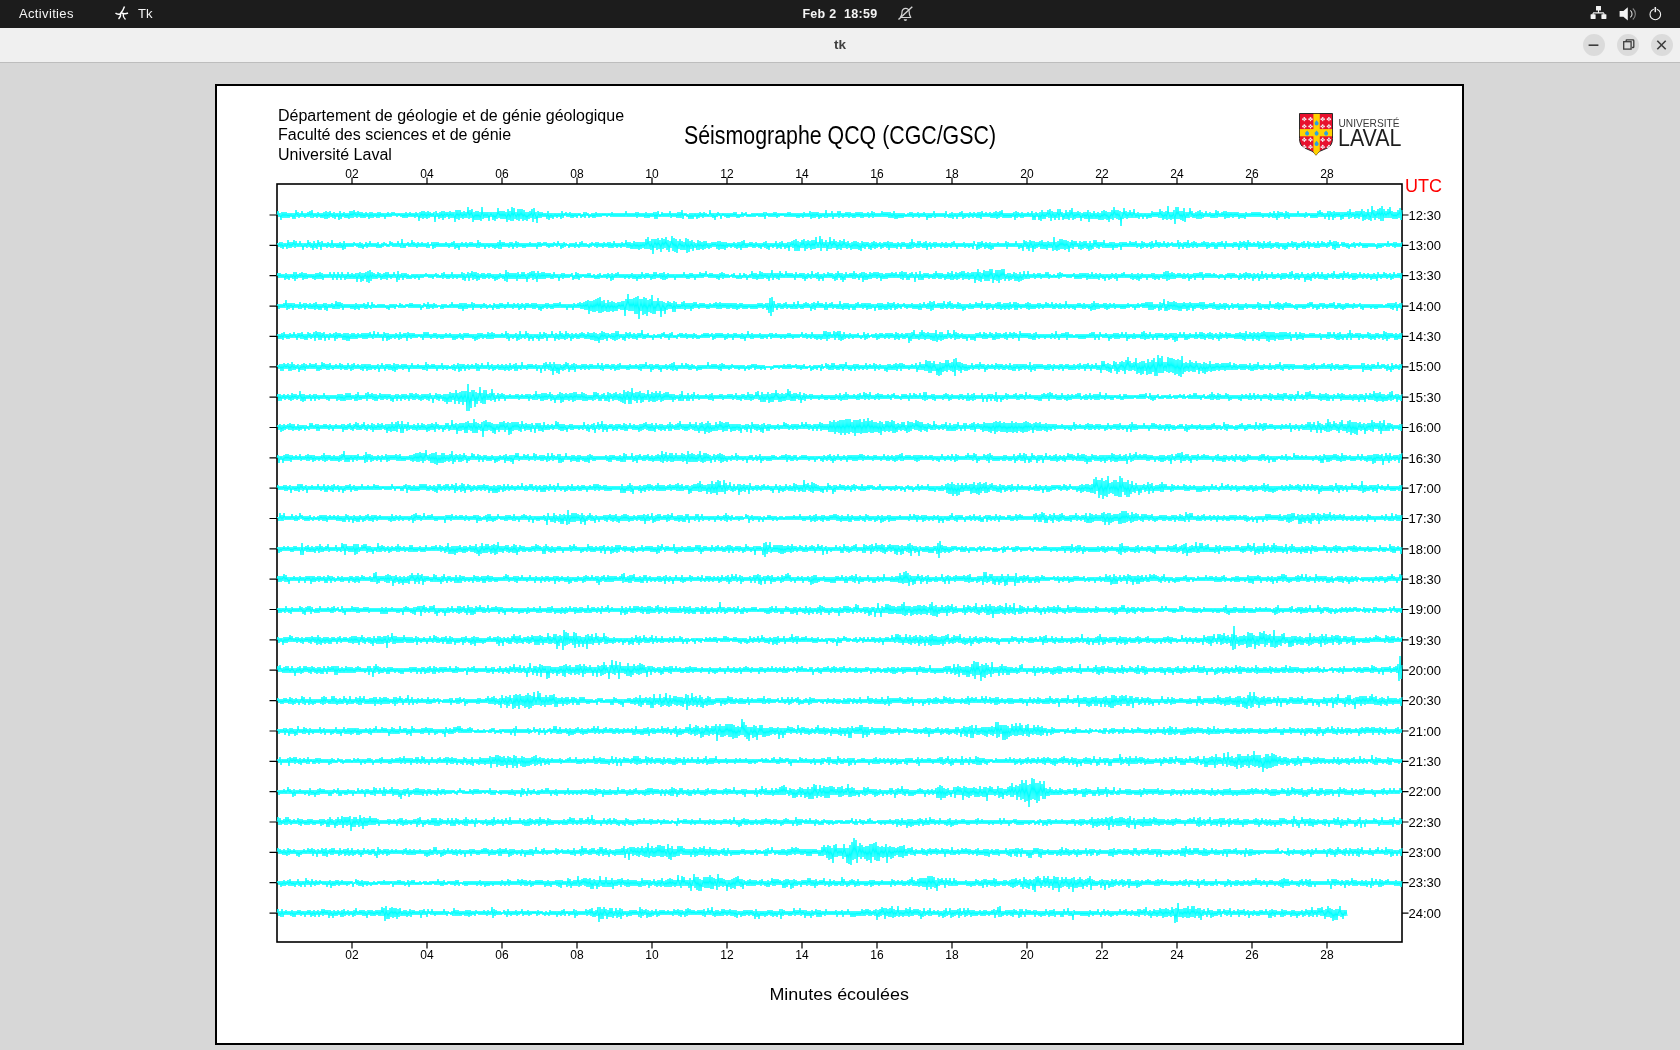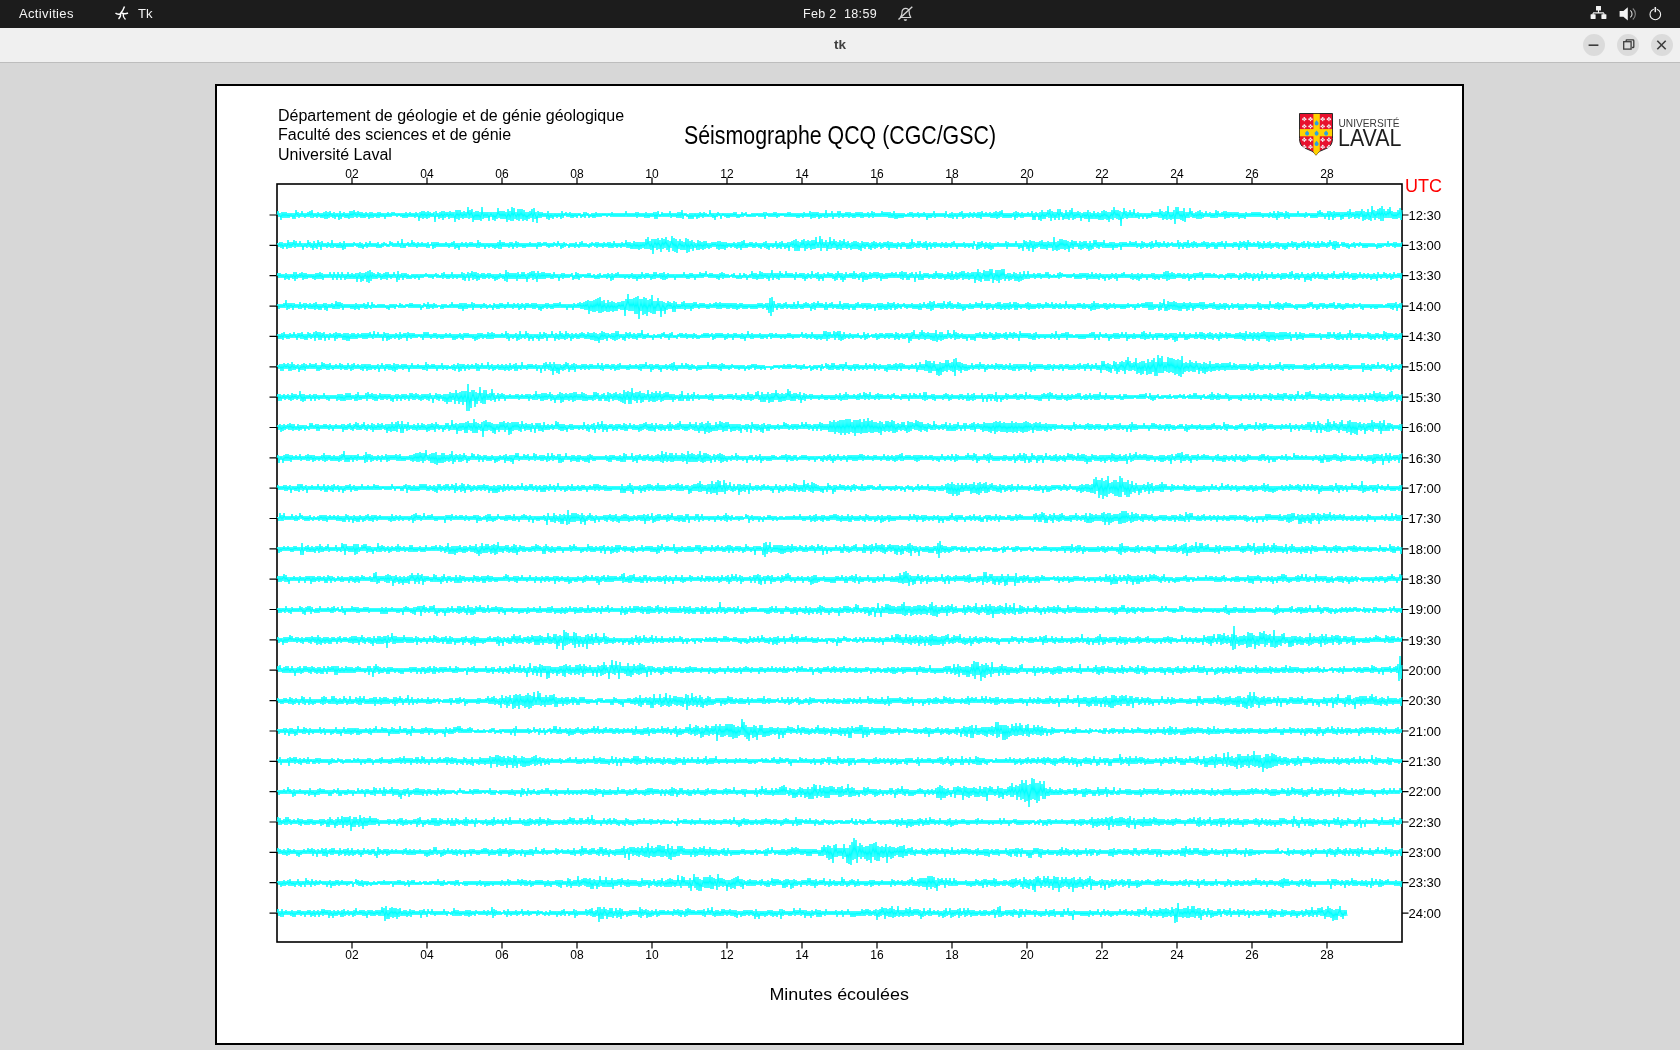--- a/index.html
+++ b/index.html
@@ -1,17 +1,17 @@
 <!DOCTYPE html>
 <html><head><meta charset="utf-8"><title>tk</title><style>
 html,body{margin:0;padding:0;width:1680px;height:1050px;overflow:hidden;background:#d7d7d7;font-family:"Liberation Sans",sans-serif;}
 #topbar{position:absolute;left:0;top:0;width:1680px;height:40px;background:#1c1c1c;color:#f4f4f4;}
 #topbar .act{position:absolute;left:19px;top:0;line-height:28px;font-size:13px;letter-spacing:.35px;}
 #topbar .tk{position:absolute;left:138px;top:0;line-height:28px;font-size:13px;}
-#topbar .clock{position:absolute;left:770px;width:140px;top:0;line-height:28px;font-size:12.5px;font-weight:normal;text-align:center;letter-spacing:.3px;}
+#topbar .clock{position:absolute;left:770px;width:140px;top:0;line-height:28px;font-size:12.5px;font-weight:bold;text-align:center;letter-spacing:.3px;}
 #titlebar{position:absolute;left:0;top:28px;width:1680px;height:35px;box-sizing:border-box;background:#f0f0f0;border-bottom:1px solid #bdbdbd;}
 #titlebar .t{position:absolute;left:0;width:1680px;top:0;line-height:34px;text-align:center;font-size:13.5px;font-weight:bold;color:#3f3f3f;}
 .wbtn{position:absolute;top:34px;width:22px;height:22px;border-radius:50%;background:#dbdbdb;}
 #page{position:absolute;left:215px;top:84px;width:1245px;height:957px;background:#fff;border:2px solid #000;}
 svg{position:absolute;left:0;top:0;}
 text{font-family:"Liberation Sans",sans-serif;}
 svg text{fill:#000;}
 text.red{fill:#f00;}
 </style></head><body>
 <div id="topbar">

